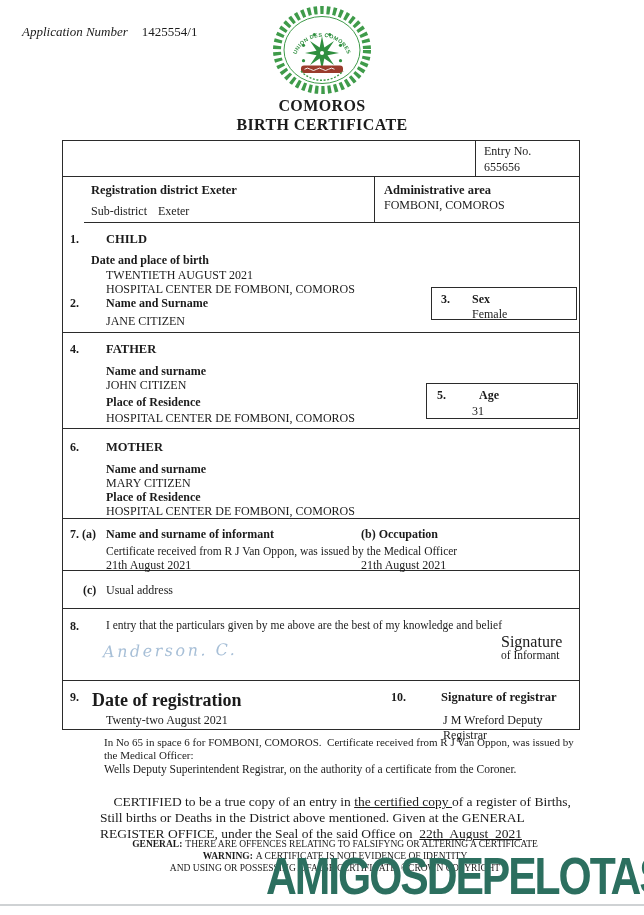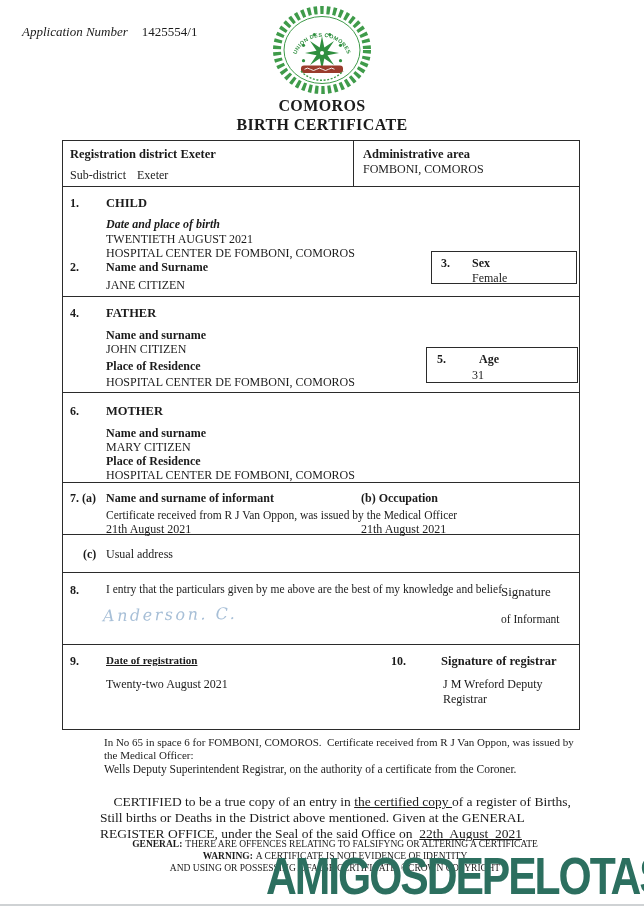--- a/index.html
+++ b/index.html
@@ -16,21 +16,21 @@
   .app-line { left:22px; top:24px; font-size:13px; }
   .app-line .val { margin-left:14px; font-style:normal; }
   .title1 { left:0; top:97px;  width:100%; text-align:center; font-size:16px; font-weight:bold; letter-spacing:.4px; }
   .title2 { left:0; top:116px; width:100%; text-align:center; font-size:16px; font-weight:bold; letter-spacing:.4px; }
 
   
   .cert-table { left:62px; top:140px; width:518px; height:590px; border:1.3px solid #2b2b2b; box-sizing:border-box; }
   .row { position:relative; box-sizing:border-box; border-bottom:1px solid #2b2b2b; }
   .row:last-child { border-bottom:none; }
   .rowA { height:36px; }
-  .rowB { height:46px; }
+  .rowB { height:46px;margin-left:21px; }
   .secChild { height:110px; }
   .secFather { height:96px; }
   .secMother { height:90px; }
   .secInformant { height:52px; }
   .secUsual { height:38px; }
   .secDecl { height:72px; }
   .secReg { height:50px; }
 
   .entry-box { position:absolute; right:0; top:0; bottom:0; width:104px; border-left:1.2px solid #2b2b2b; box-sizing:border-box; padding:2px 0 0 8px; line-height:16px; }
   .admin-cell { position:absolute; left:290px; top:0; bottom:0; right:0; border-left:1.2px solid #2b2b2b; box-sizing:border-box; padding:6px 0 0 9px; }
@@ -89,37 +89,43 @@
     <rect x="34" y="60.5" width="42" height="7.5" rx="3" fill="#9a3c2d"></rect>
     <path d="M37.5,64.3 q3,-2.4 6,0 t6,0 t6,0 t6,0 t6,0" stroke="#ffffff" stroke-width="0.9" fill="none"></path>
     <path d="M 34,66 A 27,25 0 0 0 76,66" fill="none" stroke="#3f9b4a" stroke-width="1.4" stroke-dasharray="2 1.6"></path>
   </svg>
 
   <div class="abs title1">COMOROS</div>
   <div class="abs title2">BIRTH CERTIFICATE</div>
 
   <div class="abs cert-table">
 
+    <div class="row rowA">
+      <div class="entry-box">
+        <div>Entry No.</div>
+        <div>655656</div>
+      </div>
+    </div>
 
     <div class="row rowB">
       <span class="abs b" style="left:7px; top:6px; font-size:12.5px;">Registration district Exeter</span>
       <span class="abs" style="left:7px; top:27px;">
         <span>Sub-district</span>
         <span style="margin-left:8px;">Exeter</span>
       </span>
       <div class="admin-cell">
         <div class="b" style="font-size:12.5px;">Administrative area</div>
         <div>FOMBONI, COMOROS</div>
       </div>
     </div>
 
     <div class="row secChild">
       <span class="abs num" style="left:7px; top:9px;">1.</span>
       <span class="abs b" style="left:43px; top:9px; font-size:12.5px;">CHILD</span>
-      <span class="abs b" style="left:43px; top:30px;font-style:italic;">Date and place of birth</span>
+      <span class="abs b" style="left:28px; top:30px;">Date and place of birth</span>
       <span class="abs" style="left:43px; top:45px;">TWENTIETH AUGUST 2021</span>
       <span class="abs" style="left:43px; top:59px;">HOSPITAL CENTER DE FOMBONI, COMOROS</span>
       <span class="abs num" style="left:7px; top:73px;">2.</span>
       <span class="abs b" style="left:43px; top:73px;">Name and Surname</span>
       <span class="abs" style="left:43px; top:91px;">JANE CITIZEN</span>
       <div class="sexbox">
         <span class="abs num" style="left:9px; top:4px;">3.</span>
         <span class="abs b" style="left:40px; top:4px;">Sex</span>
         <span class="abs" style="left:40px; top:19px;">Female</span>
       </div>
@@ -159,27 +165,27 @@
 
     <div class="row secUsual">
       <span class="abs num" style="left:20px; top:12px;">(c)</span>
       <span class="abs" style="left:43px; top:12px;">Usual address</span>
     </div>
 
     <div class="row secDecl">
       <span class="abs num" style="left:7px; top:10px;">8.</span>
       <span class="abs" style="left:43px; top:10px; font-size:11.5px;">I entry that the particulars given by me above are the best of my knowledge and belief</span>
       <span class="abs sig" style="left:40px; top:32px;">Anderson. C.</span>
-      <span class="abs" style="left:438px; top:11px; font-size:13px;">Signature</span>
+      <span class="abs" style="left:438px; top:24px; font-size:16px;">Signature</span>
       <span class="abs" style="left:438px; top:40px; font-size:11.5px;">of Informant</span>
     </div>
 
     <div class="row secReg">
       <span class="abs num" style="left:7px; top:9px;">9.</span>
-      <span class="abs b" style="left:43px; top:9px; font-size:11px;text-decoration:underline;">Date of registration</span>
+      <span class="abs b" style="left:29px; top:9px; font-size:18px;">Date of registration</span>
       <span class="abs" style="left:43px; top:32px;">Twenty-two August 2021</span>
       <span class="abs num" style="left:328px; top:9px;">10.</span>
       <span class="abs b" style="left:378px; top:9px; font-size:12.5px;">Signature of registrar</span>
       <span class="abs" style="left:380px; top:32px;">J M Wreford Deputy Registrar</span>
     </div>
   </div>
 
   <div class="abs fpara" style="left:104px; top:736px; width:480px;">In No 65 in space 6 for FOMBONI, COMOROS.  Certificate received from R J Van Oppon, was issued by the Medical Officer:</div>
   <div class="abs" style="left:104px; top:763px; font-size:11.5px;">Wells Deputy Superintendent Registrar, on the authority of a certificate from the Coroner.</div>
 

